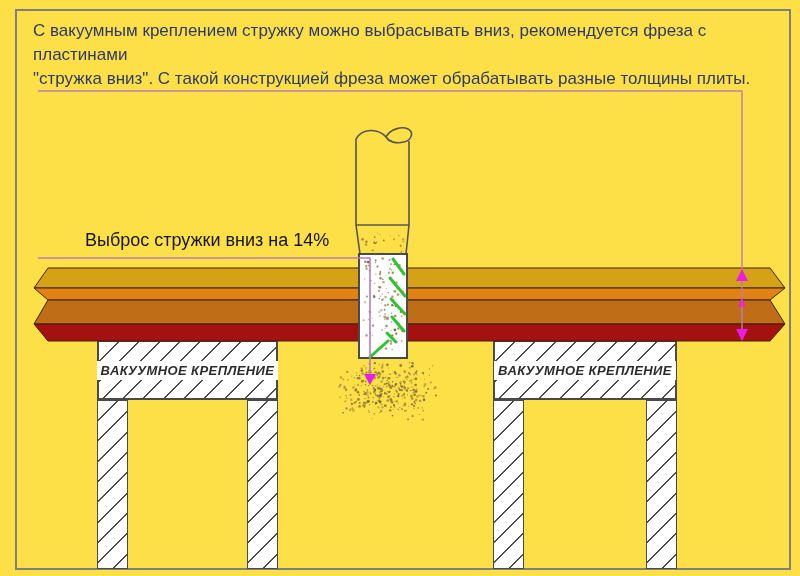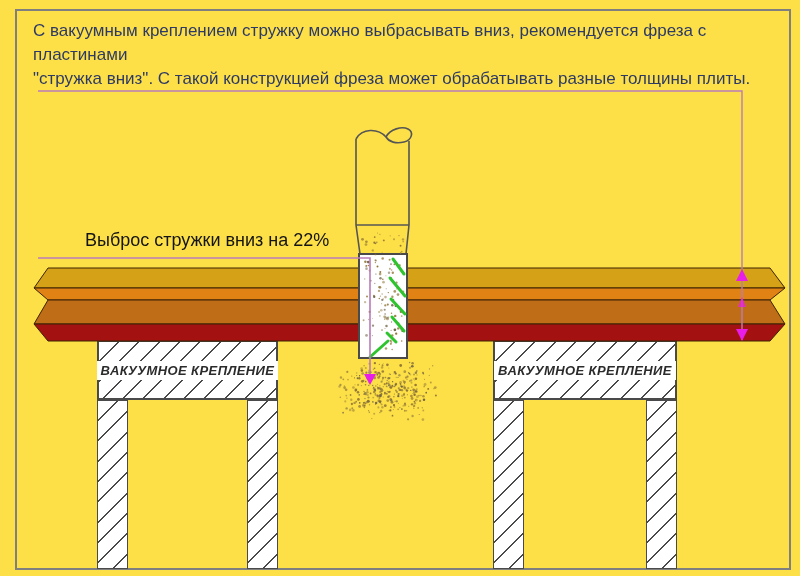--- a/index.html
+++ b/index.html
@@ -40,21 +40,21 @@
 
 <div class="canvas">
 
   <div class="frame"></div>
 
   <div class="intro">
     <div>С вакуумным креплением стружку можно выбрасывать вниз, рекомендуется фреза с пластинами</div>
     <div>"стружка вниз". С такой конструкцией фреза может обрабатывать разные толщины плиты.</div>
   </div>
 
-  <div class="chip-label">Выброс стружки вниз на 22%</div>
+  <div class="chip-label">Выброс стружки вниз на 14%</div>
 
   <div class="support">
     <div class="block hatch" style="left:97px;top:340px;width:181px;height:60px;">
       <span class="block-label">ВАКУУМНОЕ КРЕПЛЕНИЕ</span>
     </div>
     <div class="leg hatch" style="left:97px;top:400px;width:31px;height:169px;"></div>
     <div class="leg hatch" style="left:247px;top:400px;width:31px;height:169px;"></div>
   </div>
 
   <div class="support">

